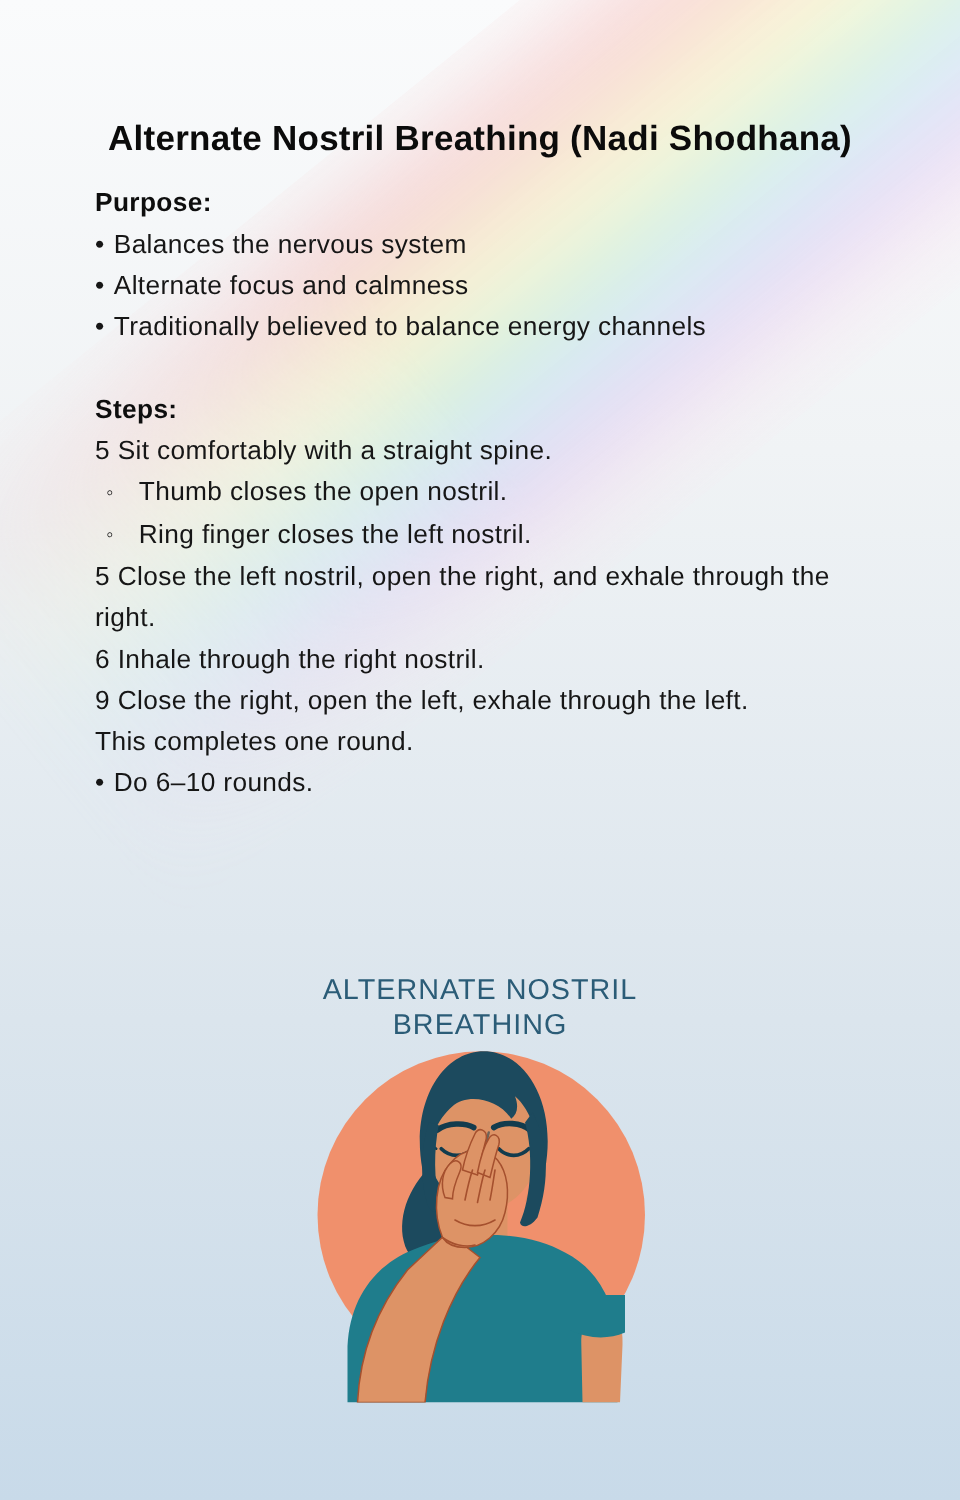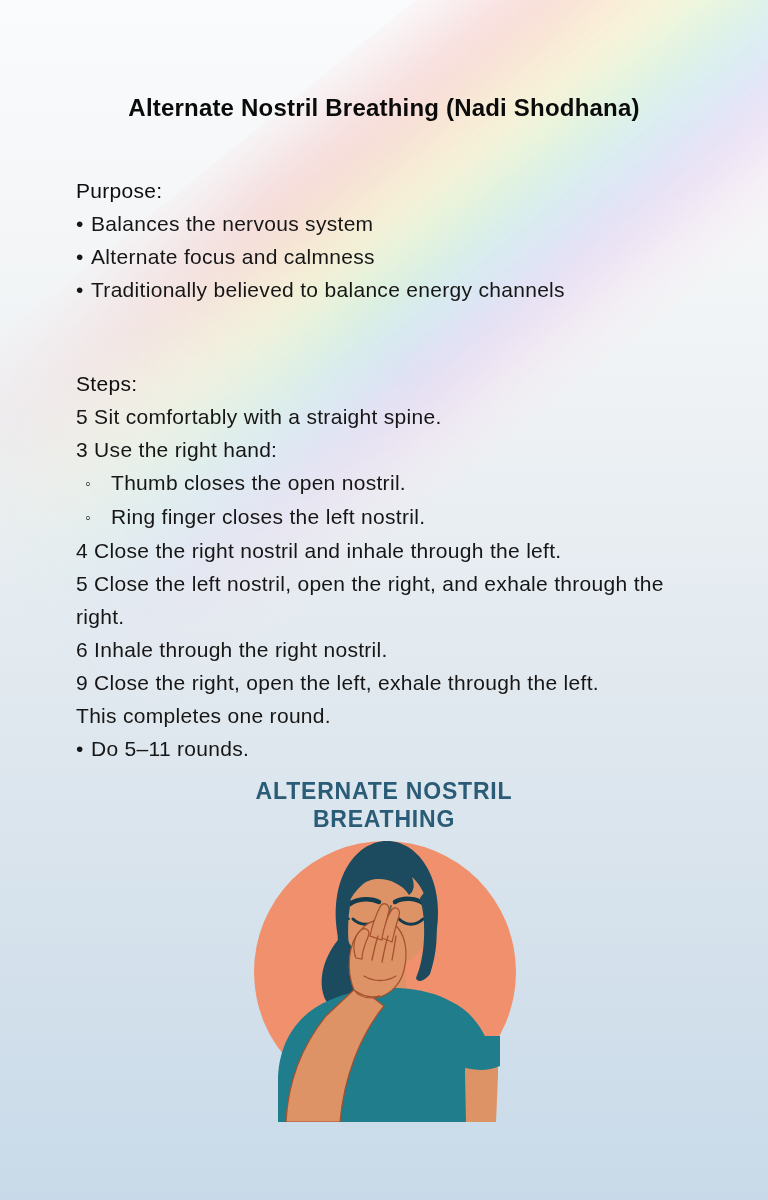--- a/index.html
+++ b/index.html
@@ -25,37 +25,37 @@
       rgba(255,220,235,.5) 88%,
       rgba(255,255,255,0) 100%);
     filter:blur(26px);
     opacity:.52;
     -webkit-mask-image:linear-gradient(to left,#000 55%,transparent 92%);
     mask-image:linear-gradient(to left,#000 55%,transparent 92%);
   }
 
   .doc-title{
     position:absolute;top:78px;left:0;width:768px;text-align:center;
-    font-size:24px;font-weight:700;color:#0b0b0b;letter-spacing:.2px;line-height:28px;
+    font-size:28px;font-weight:700;color:#0b0b0b;letter-spacing:.2px;line-height:28px;
   }
 
   .content{
     position:absolute;left:76px;top:146px;width:600px;
     color:var(--text);font-size:21px;line-height:33px;letter-spacing:.3px;
   }
-  .sec-heading{font-weight:400;color:#0e0e0e;margin-top:28px;}
+  .sec-heading{font-weight:700;color:#0e0e0e;}
   .line{min-height:33px;}
   .line .marker{display:inline-block;width:15px;}
   .line.sub{padding-left:9px;}
   .line.sub .sub-marker{display:inline-block;width:26px;font-size:16px;vertical-align:1px;}
   .gap{height:33px;}
 
   .info-title{
     position:absolute;top:777px;left:0;width:768px;text-align:center;
-    font-weight:700;font-size:23px;line-height:28px;letter-spacing:.8px;
+    font-weight:400;font-size:23px;line-height:28px;letter-spacing:.8px;
     color:var(--title-color);
   }
 
   .illus{position:absolute;left:224px;top:830px;width:322px;height:292px;}
 </style>
 </head>
 <body>
 
 <div class="page">
 
@@ -73,35 +73,33 @@
       <span class="marker">•</span><span>Alternate focus and calmness</span>
     </div>
     <div class="line bullet">
       <span class="marker">•</span><span>Traditionally believed to balance energy channels</span>
     </div>
 
     <div class="gap"></div>
 
     <div class="line sec-heading">Steps:</div>
     <div class="line">5 Sit comfortably with a straight spine.</div>
-    <div class="line">3 Use the right hand:</div>
     <div class="line sub">
       <span class="sub-marker">◦</span><span>Thumb closes the open nostril.</span>
     </div>
     <div class="line sub">
       <span class="sub-marker">◦</span><span>Ring finger closes the left nostril.</span>
     </div>
-    <div class="line">4 Close the right nostril and inhale through the left.</div>
     <div class="line">5 Close the left nostril, open the right, and exhale through the right.</div>
     <div class="line">6 Inhale through the right nostril.</div>
     <div class="line">9 Close the right, open the left, exhale through the left.</div>
     <div class="line">This completes one round.</div>
 
     <div class="line bullet">
-      <span class="marker">•</span><span>Do 5–11 rounds.</span>
+      <span class="marker">•</span><span>Do 6–10 rounds.</span>
     </div>
   </div>
 
   <div class="info-title">
     <div>ALTERNATE NOSTRIL</div>
     <div>BREATHING</div>
   </div>
 
   <svg class="illus" viewBox="0 0 322 292" aria-hidden="true">
 

